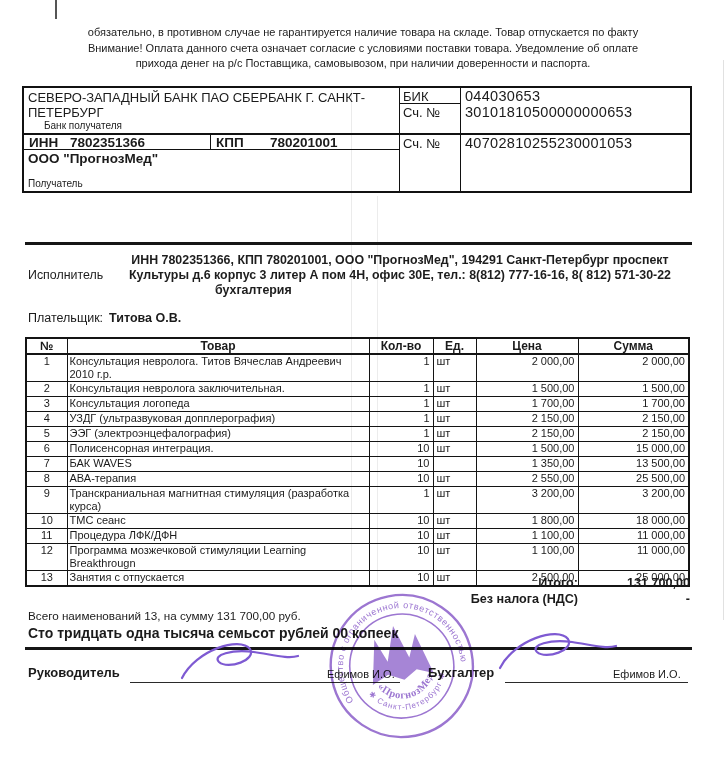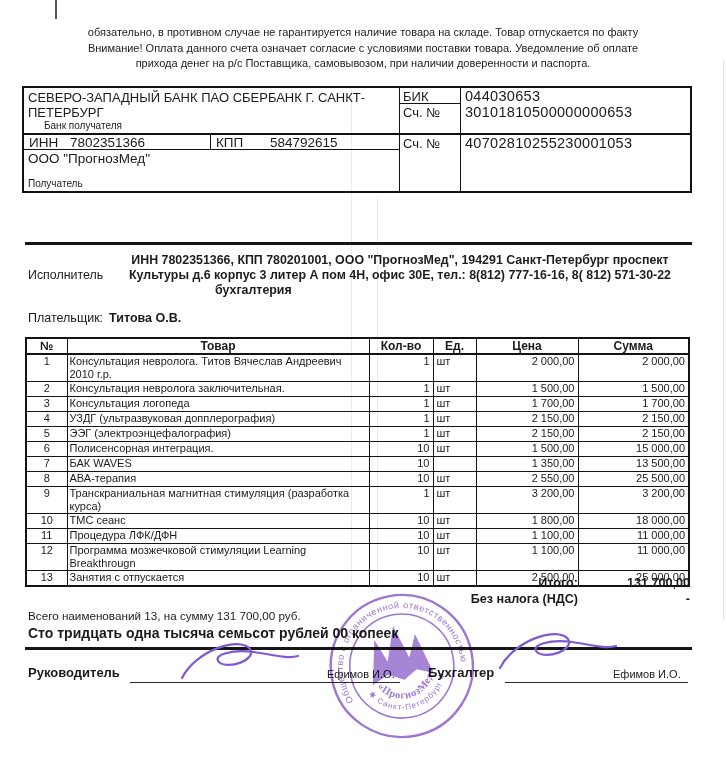--- a/index.html
+++ b/index.html
@@ -10,21 +10,21 @@
   .artifact{position:absolute;pointer-events:none;}
   
   #warning{top:25px;left:83px;width:560px;text-align:center;font-size:11px;line-height:15.5px;color:#222;}
   
   #bank{top:86px;left:22px;width:666px;height:103px;border:2px solid #111;}
   #bank .vline,#bank .hline{position:absolute;background:#111;}
   #bank .cell{position:absolute;white-space:nowrap;}
   .f13{font-size:13px;line-height:15px;}
   .f10{font-size:10px;}
   .f14n{font-size:14.5px;letter-spacing:.3px;}
-  .f13l{font-size:13.5px;}
+  .f13l{font-size:13.5px;font-weight:bold;}
   
   #title{top:202px;left:25px;font-size:18.5px;font-weight:bold;letter-spacing:.2px;color:#151515;}
   .rule{left:25px;width:667px;height:3px;background:#161616;}
   
   .exline{position:absolute;left:100px;width:600px;text-align:center;font-weight:bold;font-size:12.4px;white-space:nowrap;color:#1d1d1d;}
   #exec-label{top:268px;left:28px;font-size:12.4px;color:#1d1d1d;}
   #exline3{top:283px;left:215px;width:auto;text-align:left;}
   
   #payer{top:311px;left:28px;font-size:12.5px;}
   #payer b{margin-left:6px;}
@@ -84,21 +84,21 @@
     <div class="cell f10" style="left:20px;top:32px;">Банк получателя</div>
 
     <div class="cell f13" style="left:379px;top:1px;">БИК</div>
     <div class="cell f14n" style="left:441px;top:0;">044030653</div>
     <div class="cell f13" style="left:379px;top:17px;">Сч. №</div>
     <div class="cell f14n" style="left:441px;top:16px;">30101810500000000653</div>
 
     <div class="cell f13l" style="left:5px;top:47px;">ИНН</div>
     <div class="cell f13l" style="left:46px;top:47px;">7802351366</div>
     <div class="cell f13l" style="left:192px;top:47px;">КПП</div>
-    <div class="cell f13l" style="left:246px;top:47px;">584792615</div>
+    <div class="cell f13l" style="left:246px;top:47px;">780201001</div>
 
     <div class="cell f13" style="left:379px;top:48px;">Сч. №</div>
     <div class="cell f14n" style="left:441px;top:47px;">40702810255230001053</div>
 
     <div class="cell f13l" style="left:4px;top:63px;">ООО "ПрогнозМед"</div>
     <div class="cell f10" style="left:4px;top:90px;">Получатель</div>
   </div>
 
   <div class="rule abs" style="top:242px;"></div>
 

